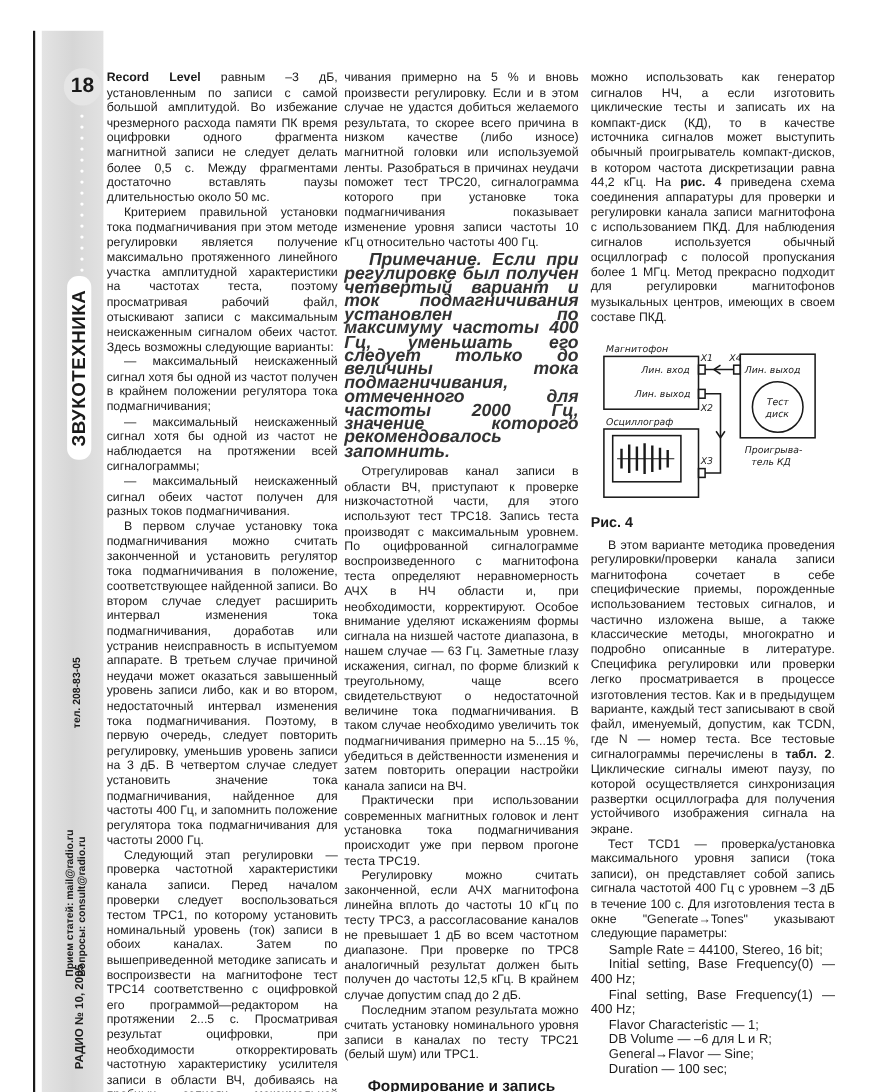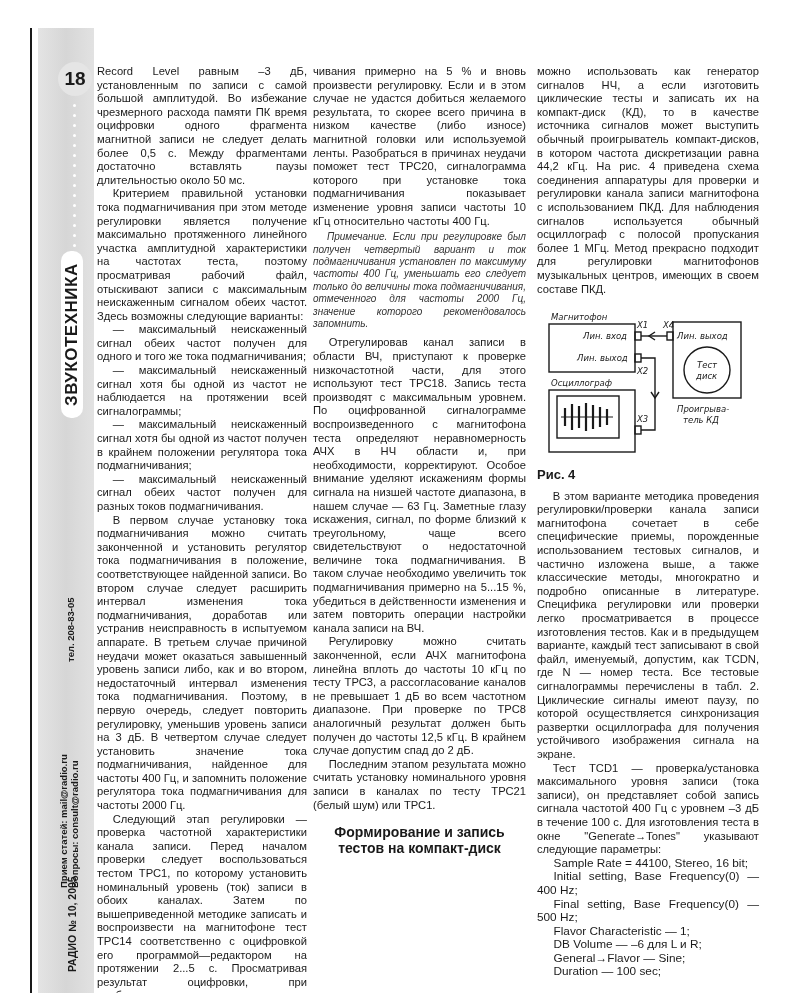--- a/index.html
+++ b/index.html
@@ -17,25 +17,25 @@
              background:#fff; padding:1px 12px; border-radius:10px; }
   .issue { left:66px; top:972px; font-weight:bold; font-size:10.5px; }
   .contacts { left:58px; top:888px; font-size:9.5px; font-weight:bold; line-height:11px; }
   .phone { left:65px; top:662px; font-size:9.5px; font-weight:bold; }
   .col { position:absolute; font-size:11.2px; line-height:13.6px; text-align:justify; hyphens:manual; }
   .col p { margin:0; text-indent:1.4em; }
   .col p.ni { text-indent:0; }
   .col1 { left:97px; top:65px; width:210px; }
   .col2 { left:313px; top:65px; width:213px; }
   .col3 { left:537px; top:65px; width:222px; }
-  .note { font-style:italic; font-size:10px; line-height:12.4px; color:#333; margin:3px 0 6px 0 !important; }
+  .note { font-style:italic; font-size:16px; line-height:12.4px; color:#333; margin:3px 0 6px 0 !important;font-weight:bold; }
   .h2 { font-weight:bold; font-size:14px; line-height:16px; margin:12px 0 5px 0; text-align:center; }
   .param { font-weight:normal; font-size:11.8px; text-indent:1.4em; }
   .figcap { font-weight:bold; font-size:13px; margin:4px 0 8px 0; }
-  b { font-weight:normal; }
+  b { font-weight:bold; }
   .fig { position:relative; width:222px; height:152px; margin:16px 0 0 0; font-family:"DejaVu Sans", sans-serif; }
   .fig svg { position:absolute; left:0; top:0; }
 </style>
 </head>
 <body>
 
 <div class="rule"></div>
 <div class="strip"></div>
 <div class="pgnum">18</div>
 <div class="dots" style="top:104px">
@@ -72,33 +72,33 @@
 <div class="vtext phone">тел. 208-83-05</div>
 <div class="vtext contacts">
   <div>Прием статей: mail@radio.ru</div>
   <div>Вопросы: consult@radio.ru</div>
 </div>
 <div class="vtext issue">РАДИО № 10, 2005</div>
 
 <div class="col col1">
   <p class="ni"><b>Record Level</b><span> равным –3 дБ, установленным по записи с самой большой амплитудой. Во избежание чрезмерного расхода памяти ПК время оцифровки одного фрагмента магнитной записи не следует делать более 0,5 с. Между фрагментами достаточно вставлять паузы длительностью около 50 мс.</span></p>
   <p>Критерием правильной установки тока подмагничивания при этом методе регулировки является получение максимально протяженного линейного участка амплитудной характеристики на частотах теста, поэтому просматривая рабочий файл, отыскивают записи с максимальным неискаженным сигналом обеих частот. Здесь возможны следующие варианты:</p>
-  <p>— максимальный неискаженный сигнал обеих частот получен для одного и того же тока подмагничивания;</p>
+  <p>— максимальный неискаженный сигнал хотя бы одной из частот получен в крайнем положении регулятора тока подмагничивания;</p>
   <p>— максимальный неискаженный сигнал хотя бы одной из частот не наблюдается на протяжении всей сигналограммы;</p>
-  <p>— максимальный неискаженный сигнал хотя бы одной из частот получен в крайнем положении регулятора тока подмагничивания;</p>
   <p>— максимальный неискаженный сигнал обеих частот получен для разных токов подмагничивания.</p>
   <p>В первом случае установку тока подмагничивания можно считать законченной и установить регулятор тока подмагничивания в положение, соответствующее найденной записи. Во втором случае следует расширить интервал изменения тока подмагничивания, доработав или устранив неисправность в испытуемом аппарате. В третьем случае причиной неудачи может оказаться завышенный уровень записи либо, как и во втором, недостаточный интервал изменения тока подмагничивания. Поэтому, в первую очередь, следует повторить регулировку, уменьшив уровень записи на 3 дБ. В четвертом случае следует установить значение тока подмагничивания, найденное для частоты 400 Гц, и запомнить положение регулятора тока подмагничивания для частоты 2000 Гц.</p>
   <p>Следующий этап регулировки — проверка частотной характеристики канала записи. Перед началом проверки следует воспользоваться тестом ТРС1, по которому установить номинальный уровень (ток) записи в обоих каналах. Затем по вышеприведенной методике записать и воспроизвести на магнитофоне тест ТРС14 соответственно с оцифровкой его программой—редактором на протяжении 2...5 с. Просматривая результат оцифровки, при необходимости откорректировать частотную характеристику усилителя записи в области ВЧ, добиваясь на пробных записях максимальной линейности. На частотах более 8 кГц не следует увеличивать подъем АЧХ свыше следующих значений: 10 кГц — +10 дБ, 12,5 кГц — +13 дБ, 14 кГц — +16 дБ, 16 кГц — +18 дБ, 18 кГц — +20 дБ, так как это сужает динамический диапазон канала записи на высоких частотах.</p>
 
 </div>
 
 <div class="col col2">
   <p class="ni">чивания примерно на 5 % и вновь произвести регулировку. Если и в этом случае не удастся добиться желаемого результата, то скорее всего причина в низком качестве (либо износе) магнитной головки или используемой ленты. Разобраться в причинах неудачи поможет тест ТРС20, сигналограмма которого при установке тока подмагничивания показывает изменение уровня записи частоты 10 кГц относительно частоты 400 Гц.</p>
   <p class="note">Примечание. Если при регулировке был получен четвертый вариант и ток подмагничивания установлен по максимуму частоты 400 Гц, уменьшать его следует только до величины тока подмагничивания, отмеченного для частоты 2000 Гц, значение которого рекомендовалось запомнить.</p>
   <p>Отрегулировав канал записи в области ВЧ, приступают к проверке низкочастотной части, для этого используют тест ТРС18. Запись теста производят с максимальным уровнем. По оцифрованной сигналограмме воспроизведенного с магнитофона теста определяют неравномерность АЧХ в НЧ области и, при необходимости, корректируют. Особое внимание уделяют искажениям формы сигнала на низшей частоте диапазона, в нашем случае — 63 Гц. Заметные глазу искажения, сигнал, по форме близкий к треугольному, чаще всего свидетельствуют о недостаточной величине тока подмагничивания. В таком случае необходимо увеличить ток подмагничивания примерно на 5...15 %, убедиться в действенности изменения и затем повторить операции настройки канала записи на ВЧ.</p>
+  <p>Практически при использовании современных магнитных головок и лент установка тока подмагничивания происходит уже при первом прогоне теста ТРС19.</p>
   <p>Регулировку можно считать законченной, если АЧХ магнитофона линейна вплоть до частоты 10 кГц по тесту ТРС3, а рассогласование каналов не превышает 1 дБ во всем частотном диапазоне. При проверке по ТРС8 аналогичный результат должен быть получен до частоты 12,5 кГц. В крайнем случае допустим спад до 2 дБ.</p>
   <p>Последним этапом результата можно считать установку номинального уровня записи в каналах по тесту ТРС21 (белый шум) или ТРС1.</p>
   <div class="h2">Формирование и запись тестов на компакт-диск</div>
 
 </div>
 
 <div class="col col3">
   <p class="ni"><span>можно использовать как генератор сигналов НЧ, а если изготовить циклические тесты и записать их на компакт-диск (КД), то в качестве источника сигналов может выступить обычный проигрыватель компакт-дисков, в котором частота дискретизации равна 44,2 кГц. На </span><b>рис. 4</b><span> приведена схема соединения аппаратуры для проверки и регулировки канала записи магнитофона с использованием ПКД. Для наблюдения сигналов используется обычный осциллограф с полосой пропускания более 1 МГц. Метод прекрасно подходит для регулировки магнитофонов музыкальных центров, имеющих в своем составе ПКД.</span></p>
 
   <div class="fig">
@@ -144,19 +144,19 @@
         <text x="126" y="16">X4</text>
       </g>
     </svg>
   </div>
   <div class="figcap">Рис. 4</div>
 
   <p><span>В этом варианте методика проведения регулировки/проверки канала записи магнитофона сочетает в себе специфические приемы, порожденные использованием тестовых сигналов, и частично изложена выше, а также классические методы, многократно и подробно описанные в литературе. Специфика регулировки или проверки легко просматривается в процессе изготовления тестов. Как и в предыдущем варианте, каждый тест записывают в свой файл, именуемый, допустим, как TCDN, где N — номер теста. Все тестовые сигналограммы перечислены в </span><b>табл. 2</b><span>. Циклические сигналы имеют паузу, по которой осуществляется синхронизация развертки осциллографа для получения устойчивого изображения сигнала на экране.</span></p>
   <p>Тест TCD1 — проверка/установка максимального уровня записи (тока записи), он представляет собой запись сигнала частотой 400 Гц с уровнем –3 дБ в течение 100 с. Для изготовления теста в окне "Generate→Tones" указывают следующие параметры:</p>
   <p class="param">Sample Rate = 44100, Stereo, 16 bit;</p>
   <p class="param">Initial setting, Base Frequency(0) — 400 Hz;</p>
-  <p class="param">Final setting, Base Frequency(0) — 500 Hz;</p>
+  <p class="param">Final setting, Base Frequency(1) — 400 Hz;</p>
   <p class="param">Flavor Characteristic — 1;</p>
   <p class="param">DB Volume — –6 для L и R;</p>
   <p class="param">General→Flavor — Sine;</p>
   <p class="param">Duration — 100 sec;</p>
 
 </div>
 
 </body></html>

